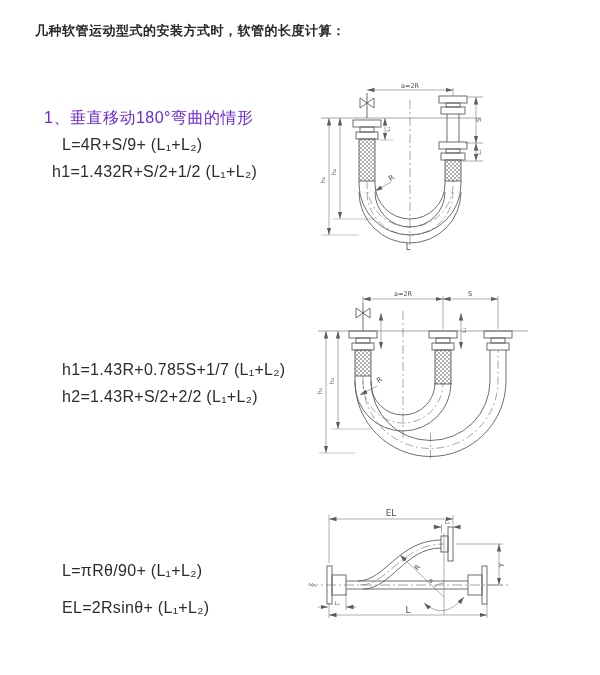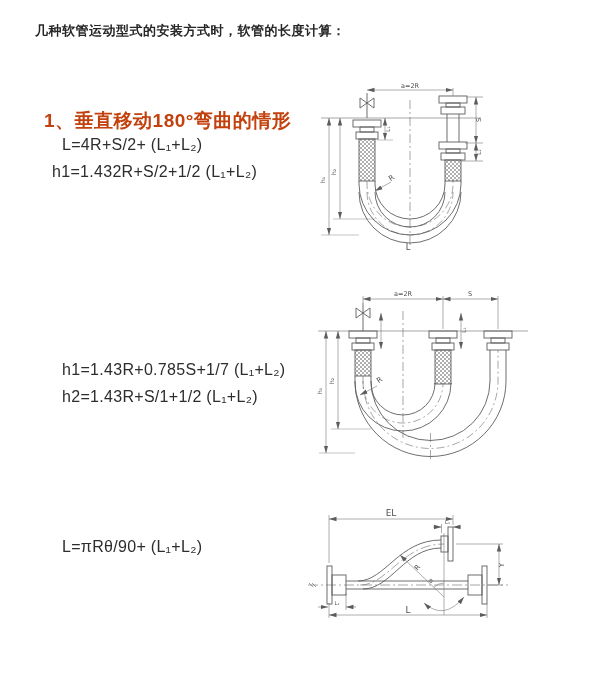--- a/index.html
+++ b/index.html
@@ -6,41 +6,41 @@
   .page{
     position:relative;width:600px;height:675px;background:#ffffff;
     font-family:"Liberation Sans","DejaVu Sans",sans-serif;
     color:#2a2a2a;overflow:hidden;
   }
   .doc-title{
     position:absolute;left:35px;top:22px;font-size:13px;font-weight:700;
     letter-spacing:0.5px;color:#262626;text-align:center;
   }
   .sec-heading{
-    position:absolute;font-size:19px;font-weight:700;color:#c2410c;letter-spacing:0.5px;
+    position:absolute;font-size:16px;font-weight:400;color:#6d28d9;letter-spacing:0.5px;
   }
   .formula{
     position:absolute;font-size:16px;color:#2d2d2d;letter-spacing:0.3px;
     font-weight:500;white-space:pre;
   }
   svg.diag{position:absolute;overflow:visible;}
   svg.diag text{
     font-family:"DejaVu Sans","Liberation Sans",sans-serif;
     fill:#4f4f4f;stroke:none;
   }
 </style>
 </head>
 <body>
 
 <div class="page">
 
   <div class="doc-title">几种软管运动型式的安装方式时，软管的长度计算：</div>
 
   <div class="sec-heading" style="left:44px;top:108px">1、垂直移动180°弯曲的情形</div>
-  <div class="formula" style="left:62px;top:136px">L=4R+S/2+ (L₁+L₂)</div>
+  <div class="formula" style="left:62px;top:136px">L=4R+S/9+ (L₁+L₂)</div>
   <div class="formula" style="left:52px;top:163px">h1=1.432R+S/2+1/2 (L₁+L₂)</div>
 
   <svg class="diag" style="left:313px;top:80px;width:230px;height:172px" viewBox="0 0 230 172">
     <defs>
       <marker id="ar1" markerWidth="9" markerHeight="7" refX="7.5" refY="2.6" orient="auto-start-reverse" markerUnits="userSpaceOnUse">
         <path d="M0,0.4 L7.5,2.6 L0,4.8 Z" fill="#5c5c5c"></path>
       </marker>
       <pattern id="br1" width="4" height="4" patternUnits="userSpaceOnUse">
         <path d="M0,0 l4,4 M4,0 l-4,4" stroke="#8d8d8d" stroke-width="0.7"></path>
       </pattern>
@@ -101,21 +101,21 @@
     <text x="12" y="100" font-size="6" text-anchor="middle" transform="rotate(-90 12 100)">h₁</text>
     <text x="23" y="92" font-size="6" text-anchor="middle" transform="rotate(-90 23 92)">h₂</text>
     <text x="77" y="49" font-size="5.5" text-anchor="middle" transform="rotate(-90 77 49)">L₁</text>
     <text x="168" y="40" font-size="6.5" text-anchor="middle" transform="rotate(-90 168 40)">S</text>
     <text x="168" y="72" font-size="5.5" text-anchor="middle" transform="rotate(-90 168 72)">L₂</text>
     <text x="80" y="100" font-size="7.5" text-anchor="middle" transform="rotate(-35 80 100)">R</text>
     <text x="95" y="170" font-size="8.5" text-anchor="middle" fill="#3c3c3c">L</text>
   </svg>
 
   <div class="formula" style="left:62px;top:361px">h1=1.43R+0.785S+1/7 (L₁+L₂)</div>
-  <div class="formula" style="left:62px;top:388px">h2=1.43R+S/1+1/2 (L₁+L₂)</div>
+  <div class="formula" style="left:62px;top:388px">h2=1.43R+S/2+2/2 (L₁+L₂)</div>
 
   <svg class="diag" style="left:313px;top:283px;width:250px;height:178px" viewBox="0 0 250 178">
     <defs>
       <marker id="ar2" markerWidth="9" markerHeight="7" refX="7.5" refY="2.6" orient="auto-start-reverse" markerUnits="userSpaceOnUse">
         <path d="M0,0.4 L7.5,2.6 L0,4.8 Z" fill="#5c5c5c"></path>
       </marker>
       <pattern id="br2" width="4" height="4" patternUnits="userSpaceOnUse">
         <path d="M0,0 l4,4 M4,0 l-4,4" stroke="#8d8d8d" stroke-width="0.7"></path>
       </pattern>
     </defs>
@@ -169,21 +169,22 @@
     </g>
 
     <text x="90" y="13" font-size="6.5" text-anchor="middle">a=2R</text>
     <text x="157" y="13" font-size="6.5" text-anchor="middle">S</text>
     <text x="9" y="108" font-size="6" text-anchor="middle" transform="rotate(-90 9 108)">h₁</text>
     <text x="21" y="98" font-size="6" text-anchor="middle" transform="rotate(-90 21 98)">h₂</text>
     <text x="153" y="47" font-size="5.5" text-anchor="middle" transform="rotate(-90 153 47)">L₁</text>
     <text x="68" y="99" font-size="7.5" text-anchor="middle" transform="rotate(-35 68 99)">R</text>
   </svg>
 
-  <div class="formula" style="left:62px;top:538px">L=πRθ/90+ (L₁+L₂)</div>
+  <div class="formula" style="left:62px;top:562px">L=πRθ/90+ (L₁+L₂)</div>
+  <div class="formula" style="left:62px;top:599px">EL=2Rsinθ+ (L₁+L₂)</div>
 
   <svg class="diag" style="left:303px;top:503px;width:290px;height:155px" viewBox="0 0 290 155">
     <defs>
       <marker id="ar3" markerWidth="9" markerHeight="7" refX="7.5" refY="2.6" orient="auto-start-reverse" markerUnits="userSpaceOnUse">
         <path d="M0,0.4 L7.5,2.6 L0,4.8 Z" fill="#5c5c5c"></path>
       </marker>
     </defs>
 
     <g stroke="#5e5e5e" fill="none" stroke-width="0.9">
       <line x1="5" y1="82" x2="205" y2="82" stroke-width="0.55" stroke-dasharray="10 3 2 3"></line>

